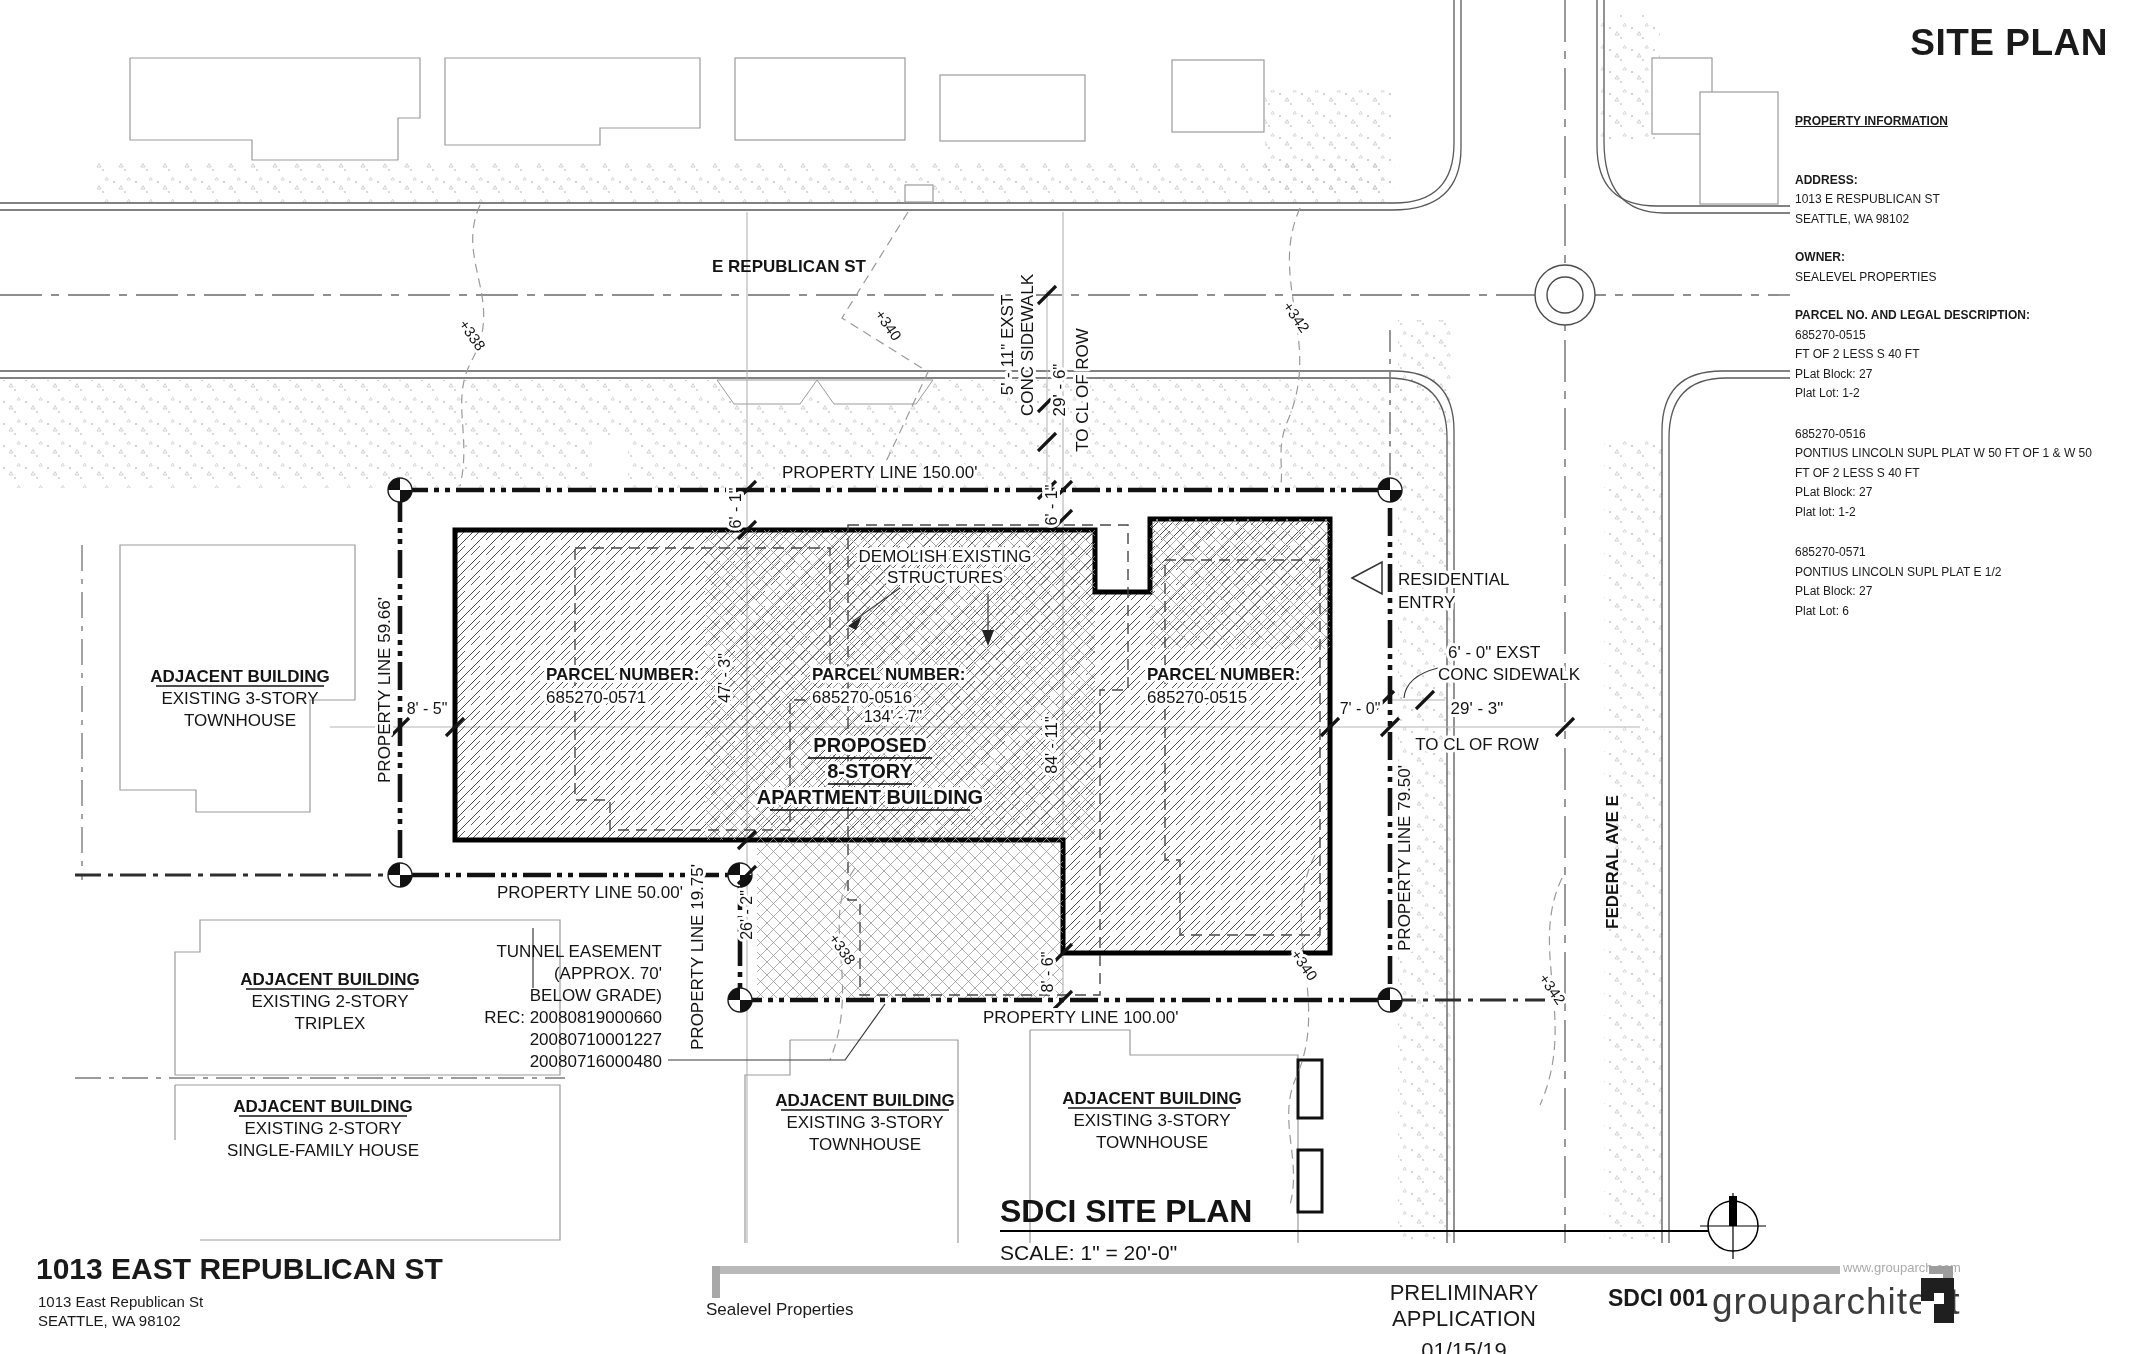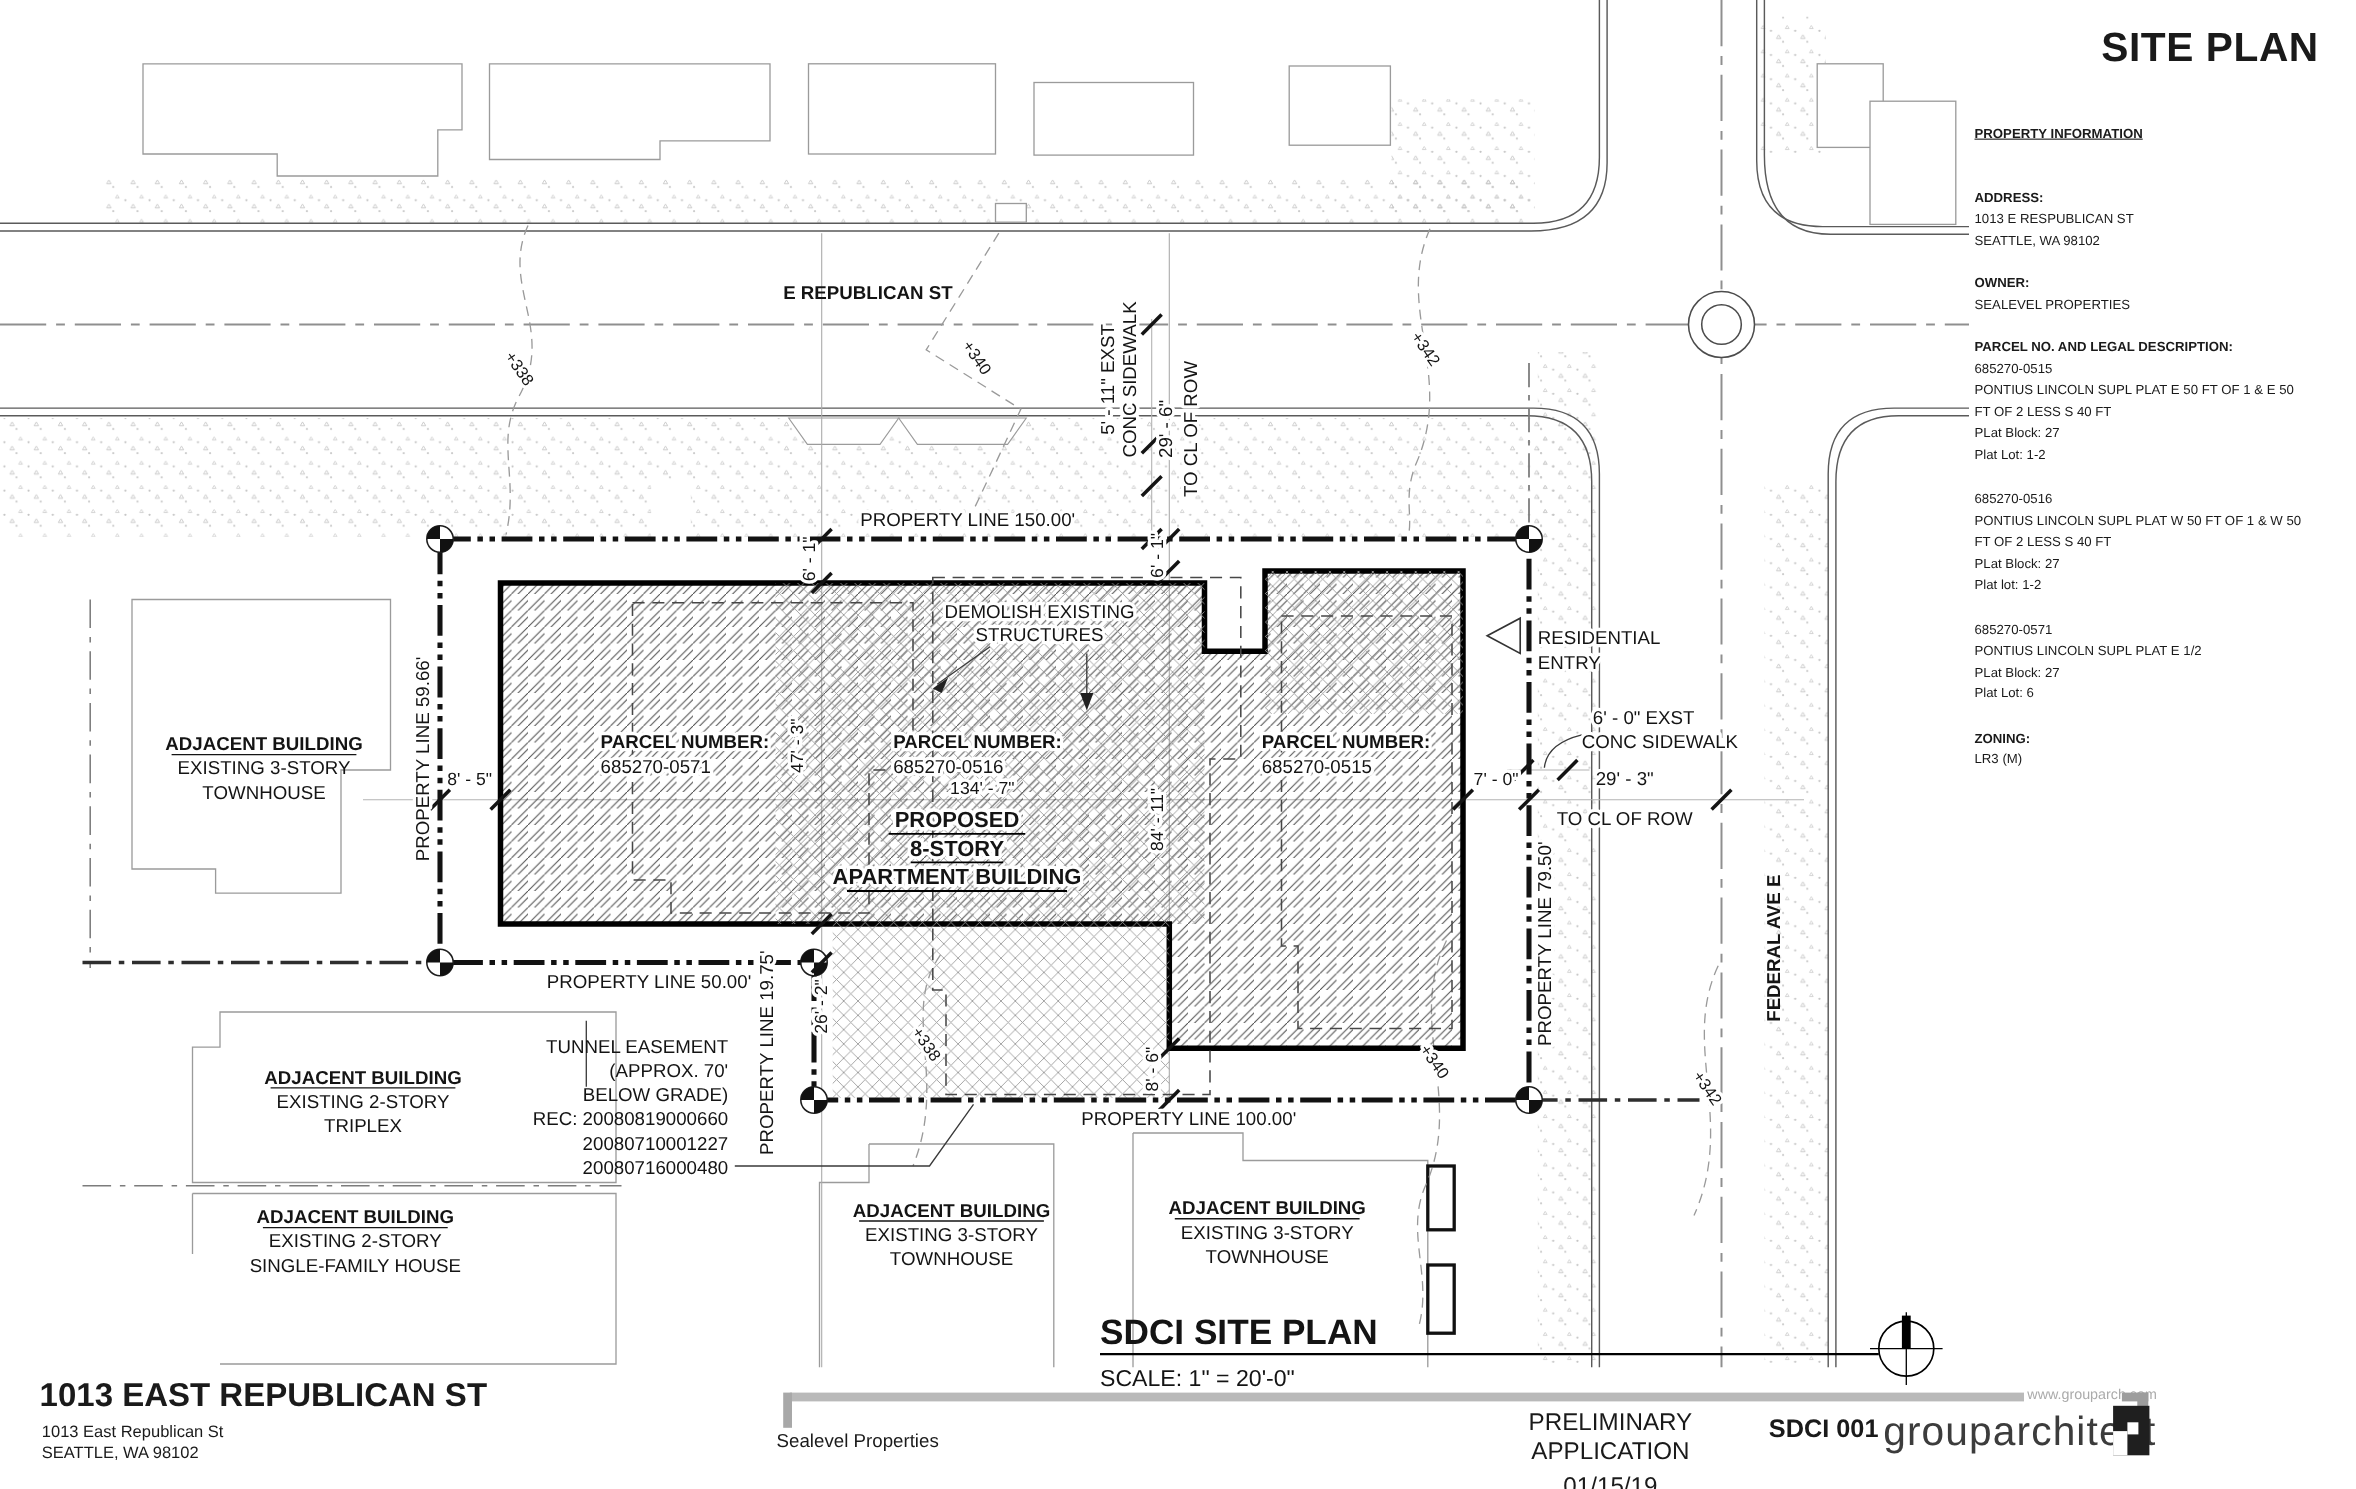--- a/index.html
+++ b/index.html
@@ -307,43 +307,38 @@
   </div>
 
   <div class="grp">
     <div class="lbl">OWNER:</div>
     <div>SEALEVEL PROPERTIES</div>
   </div>
 
   <div class="lbl">PARCEL NO. AND LEGAL DESCRIPTION:</div>
   <div class="pgrp">
     <div>685270-0515</div>
-    <div>PONTIUS LINCOLN SUPL PLAT E 50 FT OF 1 &amp; E 50</div>
     <div>FT OF 2 LESS S 40 FT</div>
     <div>PLat Block: 27</div>
     <div>Plat Lot: 1-2</div>
   </div>
   <div class="pgrp">
     <div>685270-0516</div>
     <div>PONTIUS LINCOLN SUPL PLAT W 50 FT OF 1 &amp; W 50</div>
     <div>FT OF 2 LESS S 40 FT</div>
     <div>PLat Block: 27</div>
     <div>Plat lot: 1-2</div>
   </div>
   <div class="pgrp">
     <div>685270-0571</div>
     <div>PONTIUS LINCOLN SUPL PLAT E 1/2</div>
     <div>PLat Block: 27</div>
     <div>Plat Lot: 6</div>
   </div>
 
-  <div class="grp">
-    <div class="lbl">ZONING:</div>
-    <div>LR3 (M)</div>
-  </div>
 </div>
 
 <div class="tb-project">1013 EAST REPUBLICAN ST</div>
 <div class="tb-addr">
   <div>1013 East Republican St</div>
   <div>SEATTLE, WA 98102</div>
 </div>
 
 <div class="graybar"></div>
 <div class="graybar-cap"></div>

